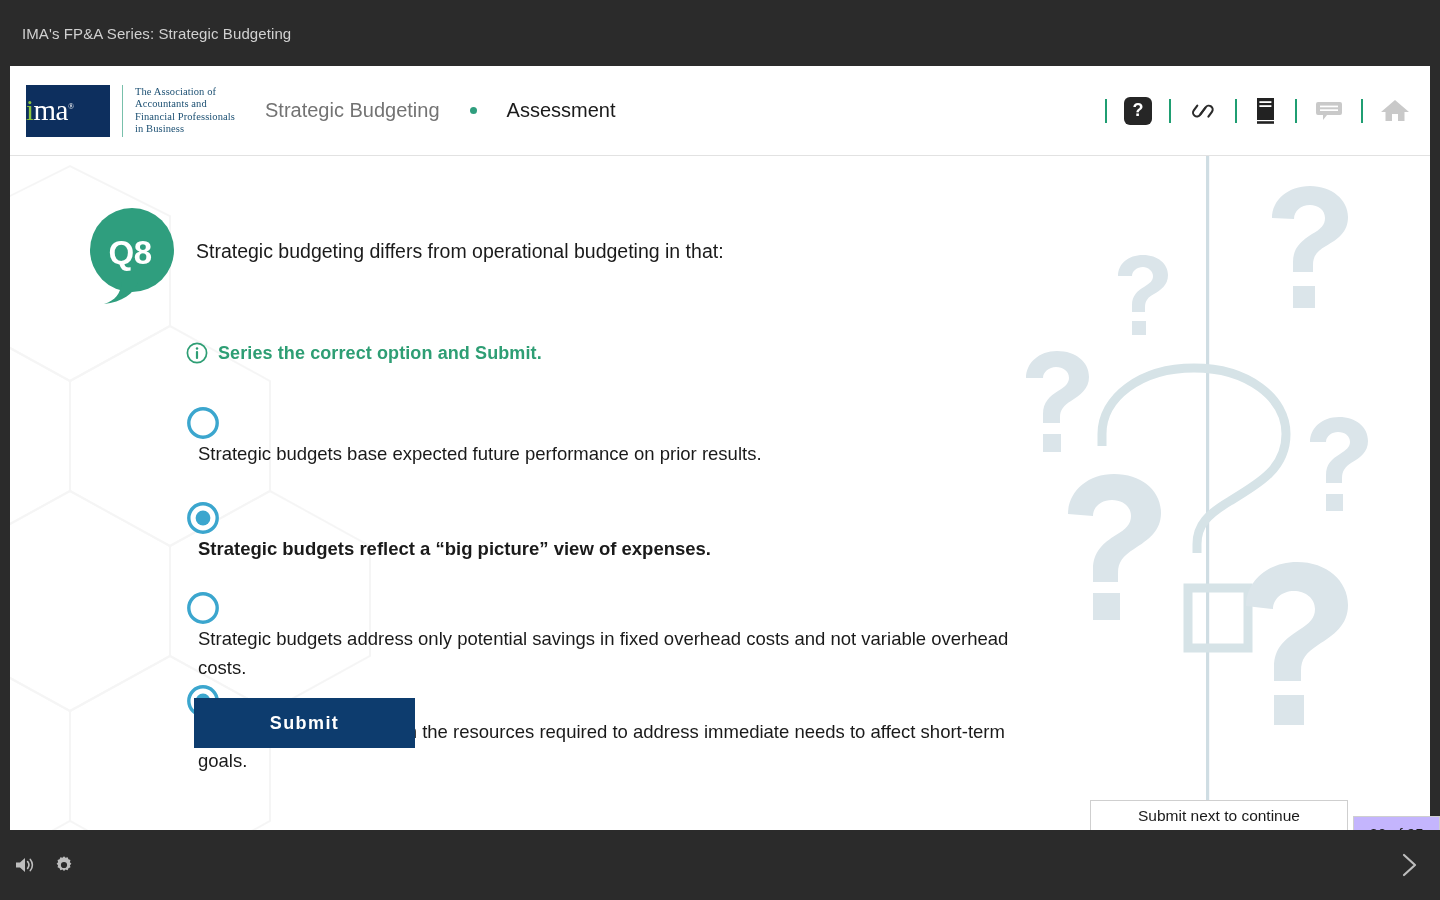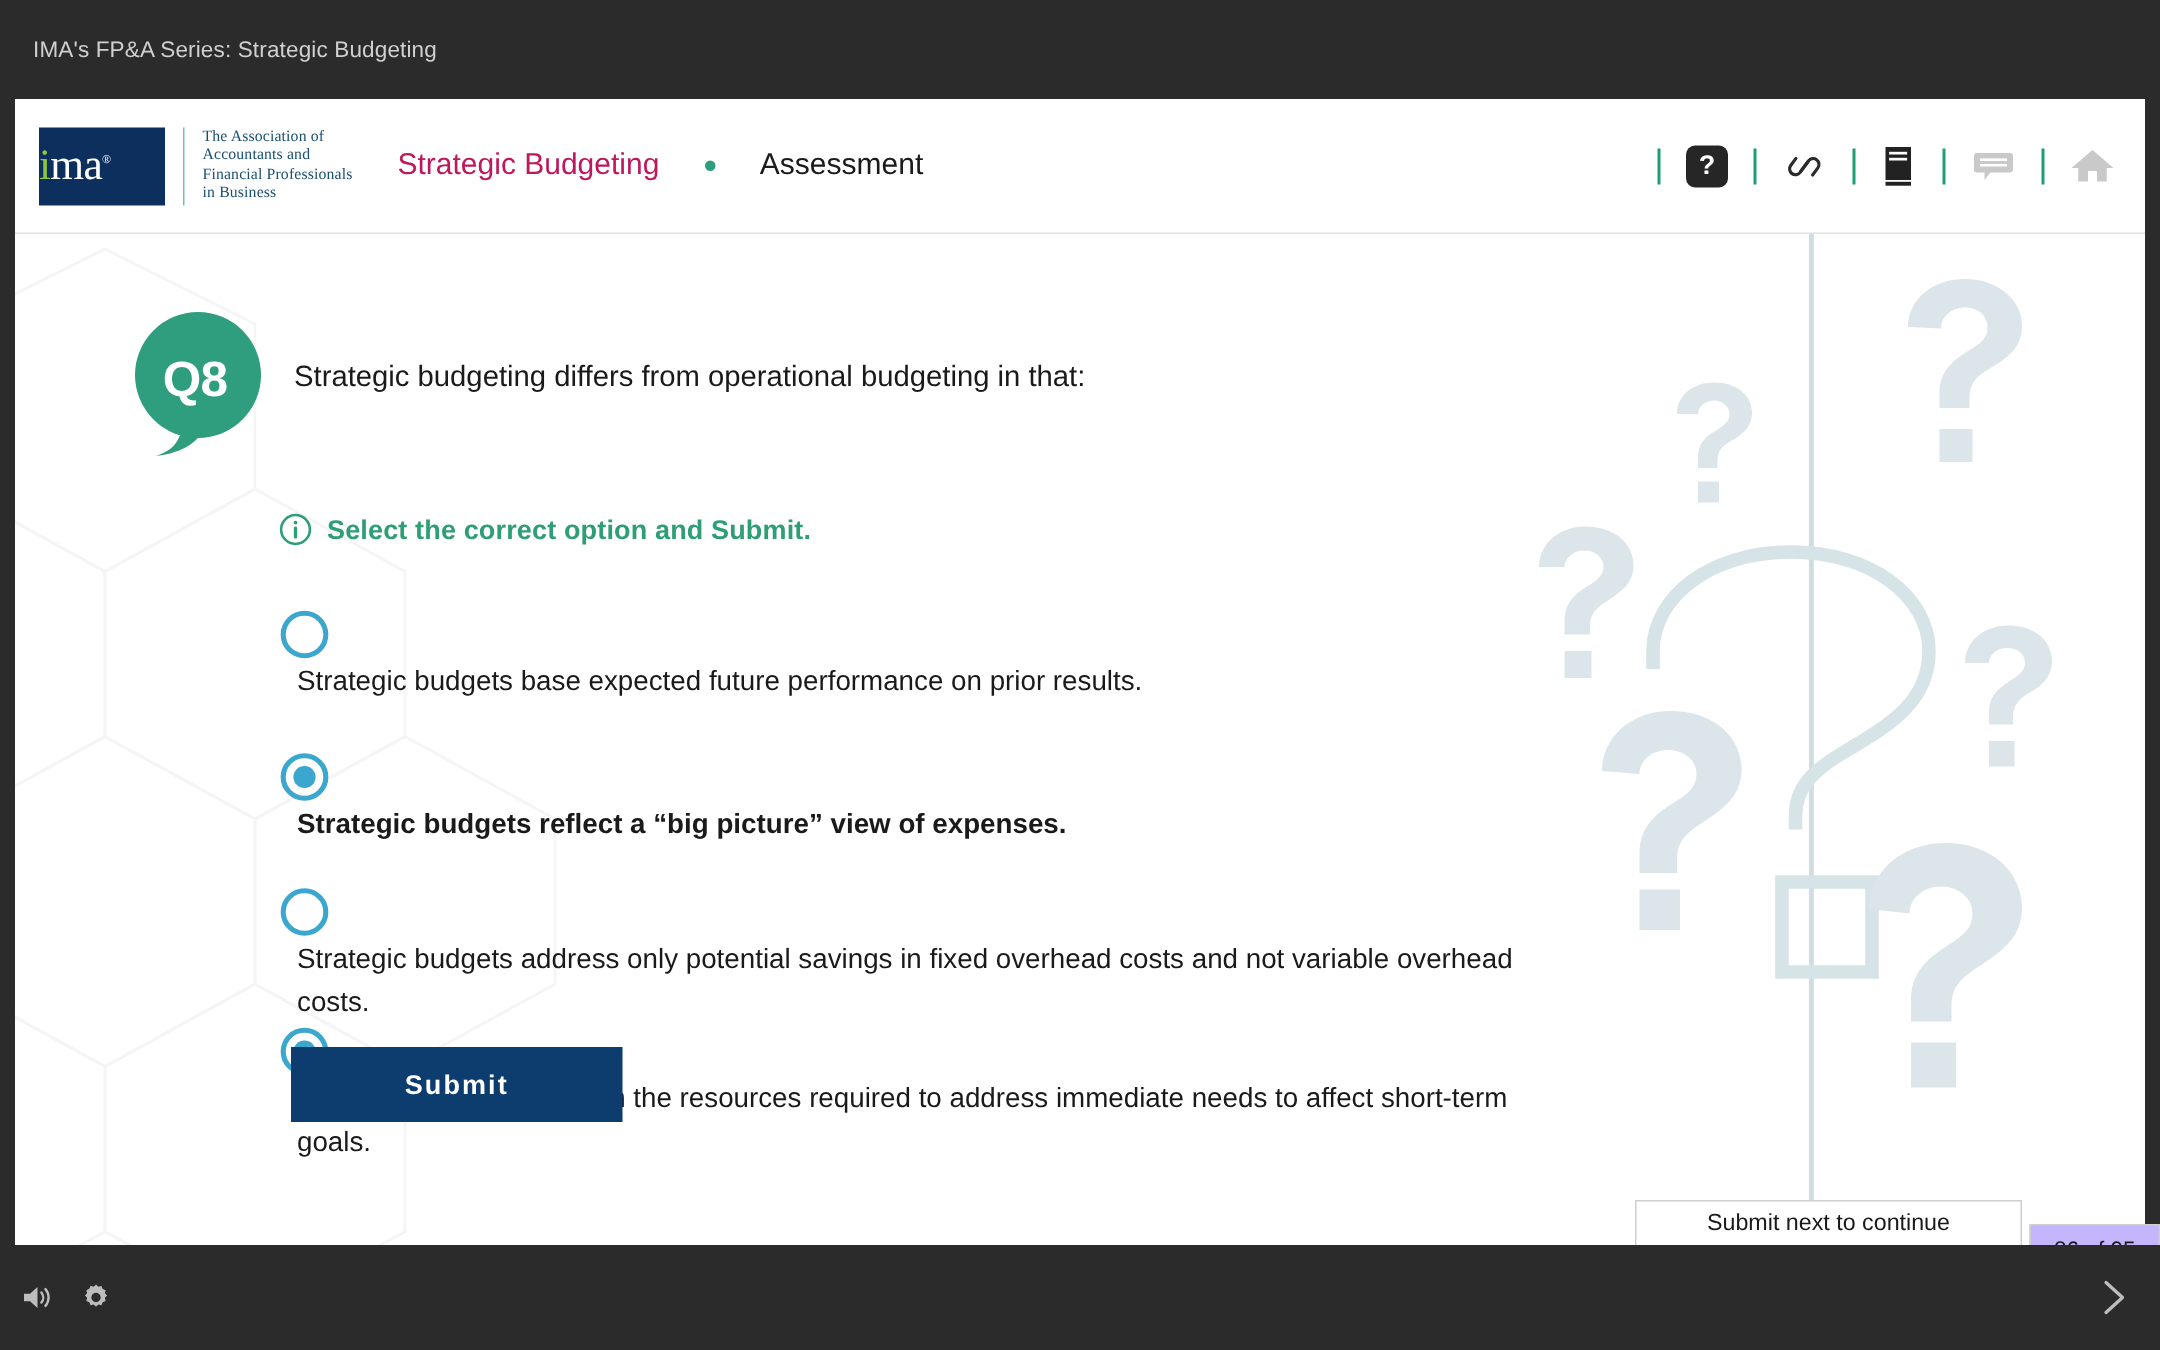--- a/index.html
+++ b/index.html
@@ -53,21 +53,21 @@
     font-size:8px; vertical-align:super; color:#ffffff;
   }
   .logo-div { width:1px; height:52px; background:#2f9e7e; margin:0 12px; opacity:.65; }
   .logo-tag {
     font-family:Liberation Serif, serif;
     font-size:10.5px; line-height:12.5px; color:#1b4f72; white-space:pre-line;
     letter-spacing:.1px;
   }
 
   .header-titles { display:flex; align-items:center; margin-left:30px; }
-  .h-title { font-size:20px; color:#be185d; }
+  .h-title { font-size:20px; color:#737373; }
   .h-dot { width:7px; height:7px; border-radius:50%; background:#2f9e7e; margin:0 30px; }
   .h-sub  { font-size:20px; color:#1a1a1a; }
 
   .header-icons {
     margin-left:auto; display:flex; align-items:center; padding-right:20px;
   }
   .sep { width:2px; height:24px; background:#1f9e72; margin:0 17px; }
   .hicon { display:flex; align-items:center; justify-content:center; cursor:pointer; }
 
   .help-badge {
@@ -287,21 +287,21 @@
     </div>
 
     <div class="instr">
       <span class="instr-icon">
         <svg width="22" height="22" viewBox="0 0 22 22">
           <circle cx="11" cy="11" r="9.6" fill="none" stroke="#2e9e74" stroke-width="1.7"></circle>
           <circle cx="11" cy="6.4" r="1.25" fill="#2e9e74"></circle>
           <rect x="9.9" y="9" width="2.2" height="8" rx="1" fill="#2e9e74"></rect>
         </svg>
       </span>
-      <span class="instr-text">Select the correct option and Submit.</span>
+      <span class="instr-text">Series the correct option and Submit.</span>
     </div>
 
     <div class="options">
 
       <div class="opt" style="margin-bottom:30px;">
         <span class="opt-radio">
           <svg width="34" height="34" viewBox="0 0 34 34">
             <circle cx="17" cy="17" r="14.2" fill="#ffffff" stroke="#3ba6ce" stroke-width="3.4"></circle>
           </svg>
         </span>

